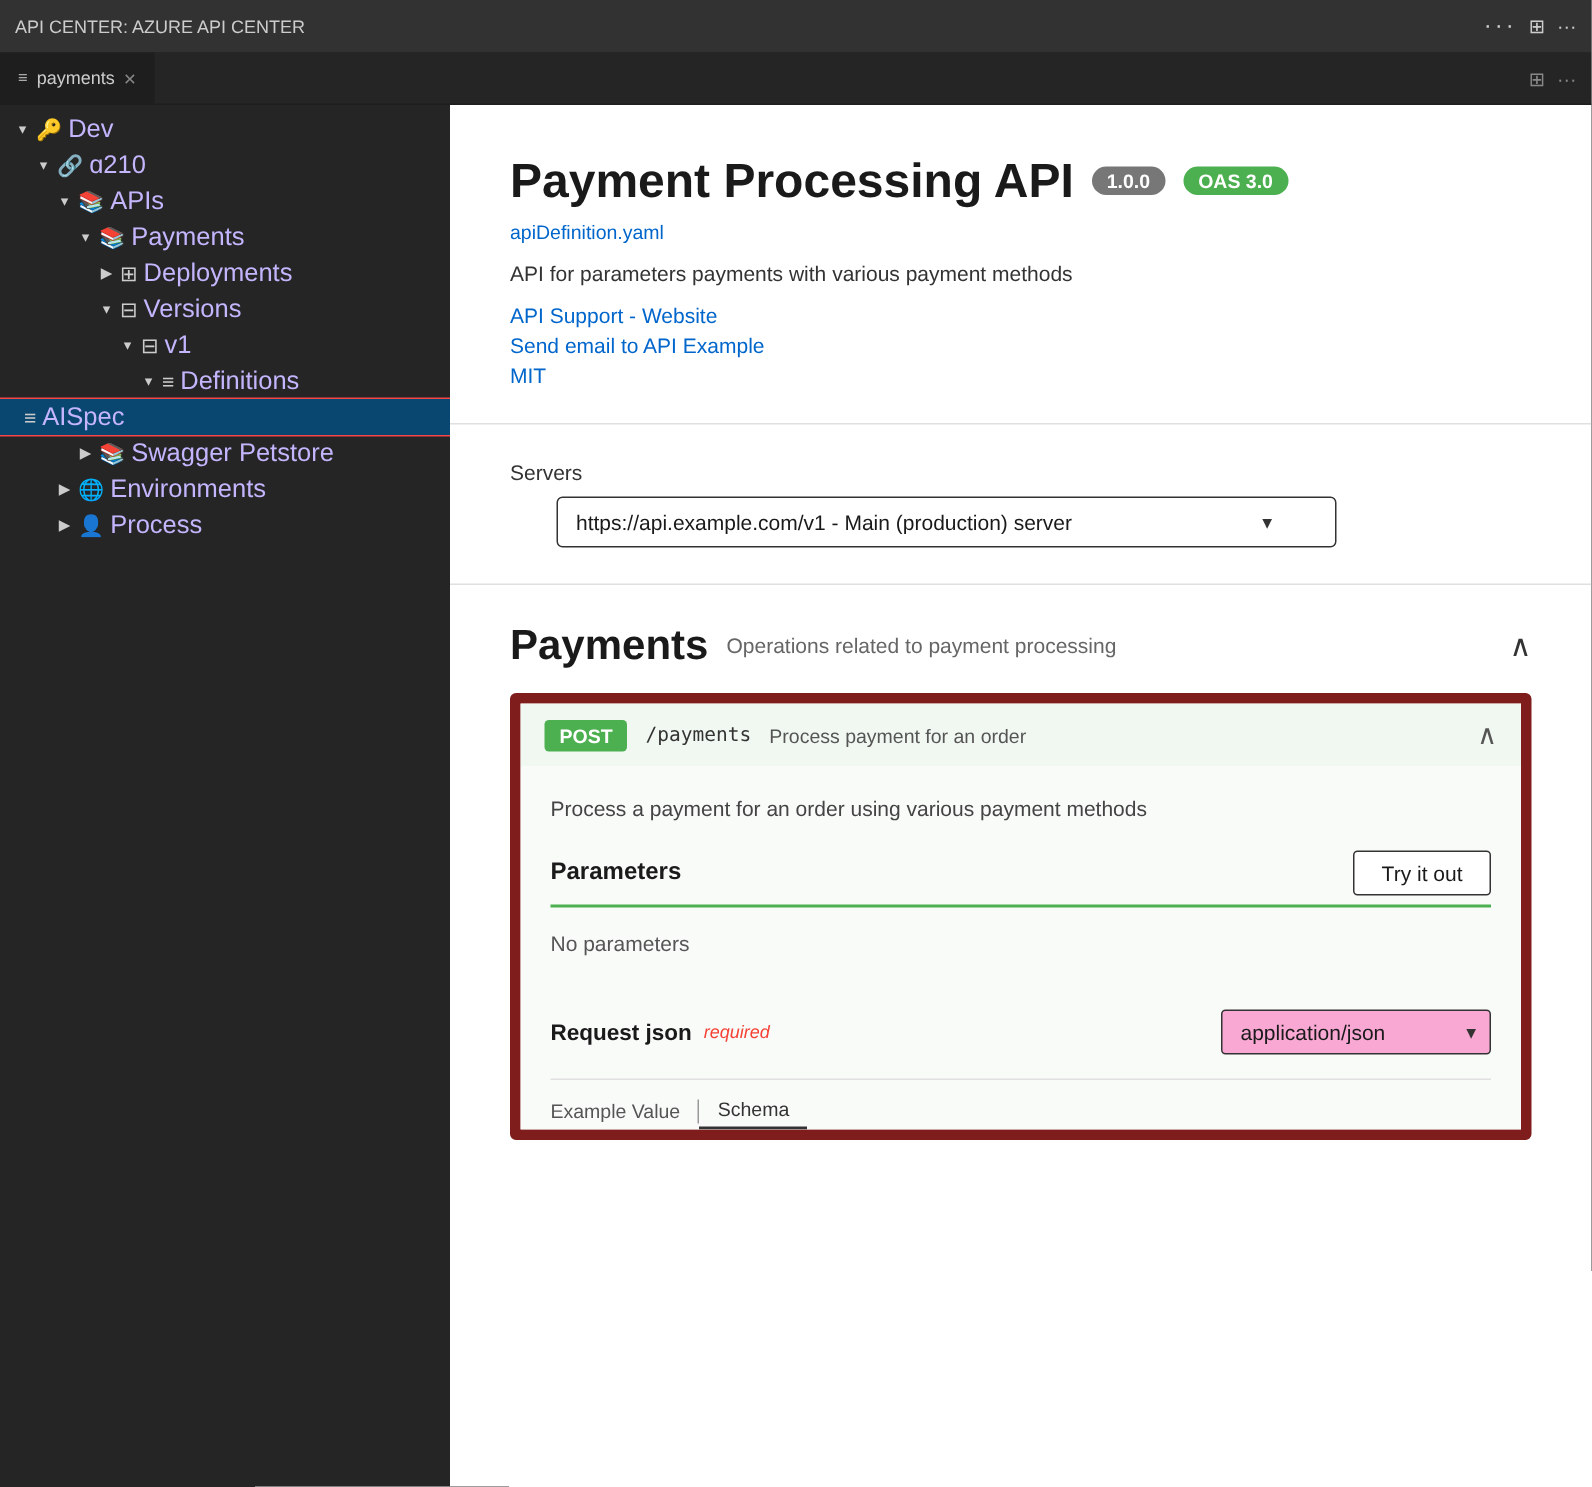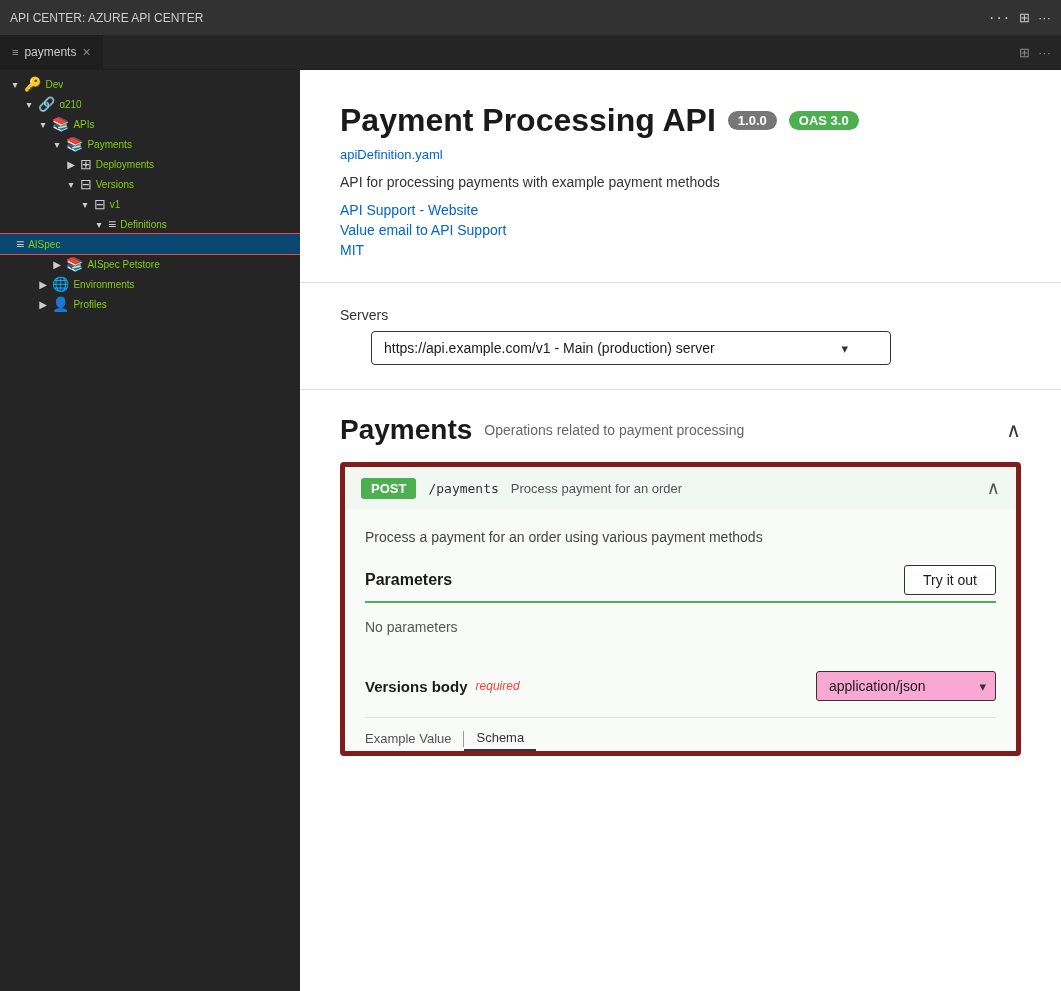--- a/index.html
+++ b/index.html
@@ -86,21 +86,21 @@
     .tree-item.highlighted { outline: 1px solid #f44747; }
     .indent-0 { padding-left: 8px; }
     .indent-1 { padding-left: 22px; }
     .indent-2 { padding-left: 36px; }
     .indent-3 { padding-left: 50px; }
     .indent-4 { padding-left: 64px; }
     .indent-5 { padding-left: 78px; }
     .indent-6 { padding-left: 92px; }
     .chevron { font-size: 10px; margin-right: 2px; color: #cccccc; width: 14px; text-align: center; }
     .tree-icon { margin-right: 4px; font-size: 14px; }
-    .tree-label { font-size: 10px; color: #84cc16; }
+    .tree-label { font-size: 17px; color: #c4b5fd; }
 
     
     .content {
       flex: 1;
       background: #ffffff;
       overflow-y: auto;
       color: #333;
     }
 
     
@@ -190,21 +190,21 @@
     .collapse-btn {
       background: none;
       border: none;
       font-size: 20px;
       cursor: pointer;
       color: #333;
     }
 
     
     .post-block {
-      border: 5px solid #7f1d1d;
+      border: 7px solid #7f1d1d;
       border-radius: 4px;
       overflow: hidden;
     }
     .post-header {
       background: #f1f8f1;
       padding: 10px 16px;
       display: flex;
       align-items: center;
       justify-content: space-between;
       cursor: pointer;
@@ -403,46 +403,46 @@
         <span class="tree-label">Definitions</span>
       </div>
       <div class="tree-item selected highlighted indent-7">
         <span class="chevron"></span>
         <span class="tree-icon">≡</span>
         <span class="tree-label">AISpec</span>
       </div>
       <div class="tree-item indent-3">
         <span class="chevron">▶</span>
         <span class="tree-icon">📚</span>
-        <span class="tree-label">AISpec Petstore</span>
+        <span class="tree-label">Swagger Petstore</span>
       </div>
       <div class="tree-item indent-2">
         <span class="chevron">▶</span>
         <span class="tree-icon">🌐</span>
         <span class="tree-label">Environments</span>
       </div>
       <div class="tree-item indent-2">
         <span class="chevron">▶</span>
         <span class="tree-icon">👤</span>
-        <span class="tree-label">Profiles</span>
+        <span class="tree-label">Process</span>
       </div>
     </div>
 
   <div class="content">
 
     <div class="api-header">
       <div class="api-title-row">
         <span class="api-title">Payment Processing API</span>
         <span class="badge badge-gray">1.0.0</span>
         <span class="badge badge-green">OAS 3.0</span>
       </div>
       <div class="api-yaml">apiDefinition.yaml</div>
-      <div class="api-description">API for processing payments with example payment methods</div>
+      <div class="api-description">API for parameters payments with various payment methods</div>
       <a class="api-link">API Support - Website</a>
-      <a class="api-link">Value email to API Support</a>
+      <a class="api-link">Send email to API Example</a>
       <span class="api-license">MIT</span>
     </div>
 
     <div class="servers-section">
       <div class="servers-label">Servers</div>
       <div class="server-select-wrapper">
         <select>
           <option value="https://api.example.com/v1 - Main (production) server">https://api.example.com/v1 - Main (production) server</option>
         </select>
       </div>
@@ -468,21 +468,21 @@
         </div>
         <div class="post-body">
           <div class="post-description-text">Process a payment for an order using various payment methods</div>
           <div class="parameters-row">
             <span class="parameters-label">Parameters</span>
             <button class="try-it-out-btn">Try it out</button>
           </div>
           <div class="no-parameters">No parameters</div>
           <div class="request-body-row">
             <div class="request-body-left">
-              <span class="request-body-label">Versions body</span>
+              <span class="request-body-label">Request json</span>
               <span class="required-badge">required</span>
             </div>
             <div class="content-type-select-wrapper">
               <select>
                 <option value="application/json">application/json</option>
               </select>
             </div>
           </div>
           <div class="example-schema-row">
             <span class="example-tab">Example Value</span>

